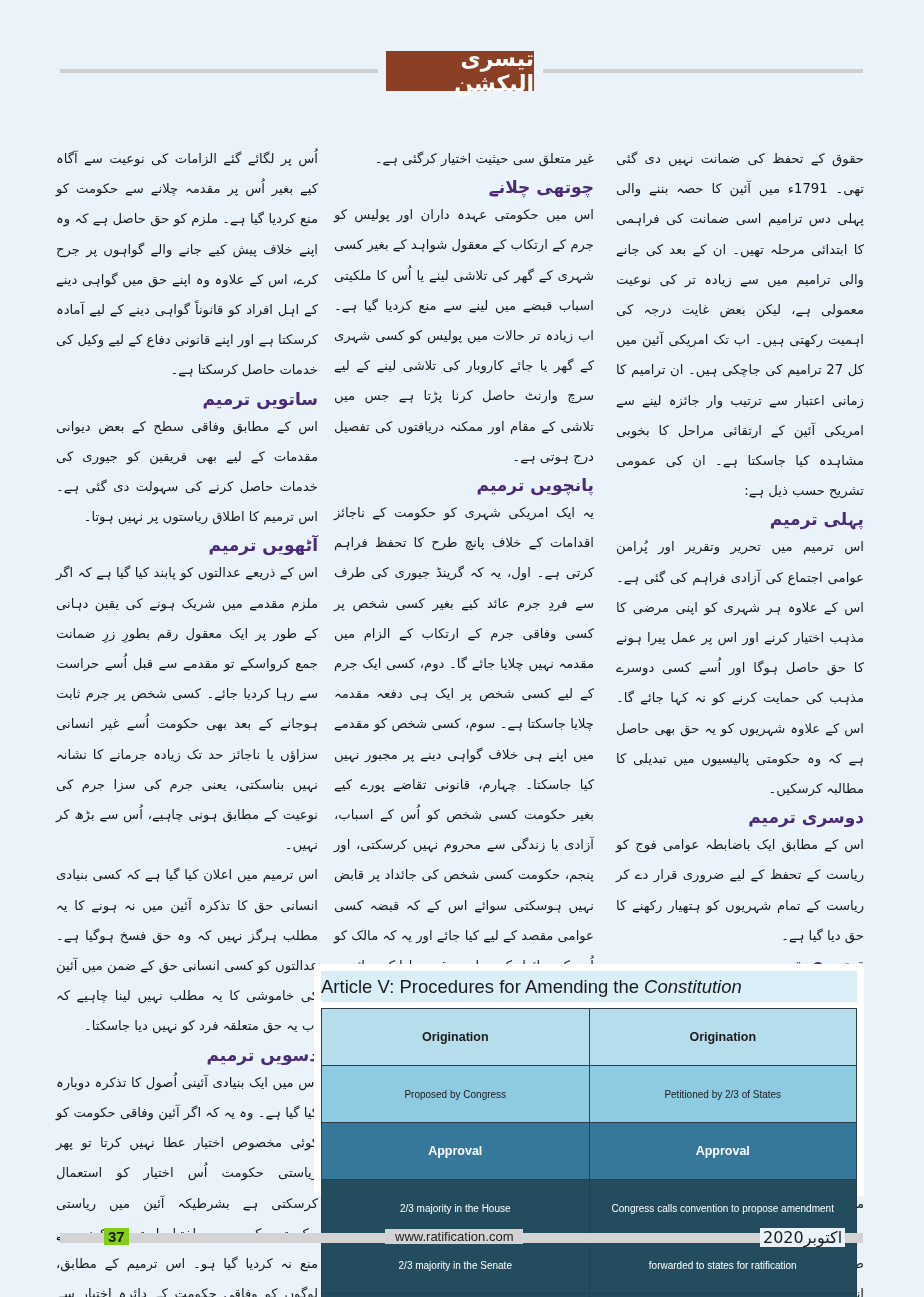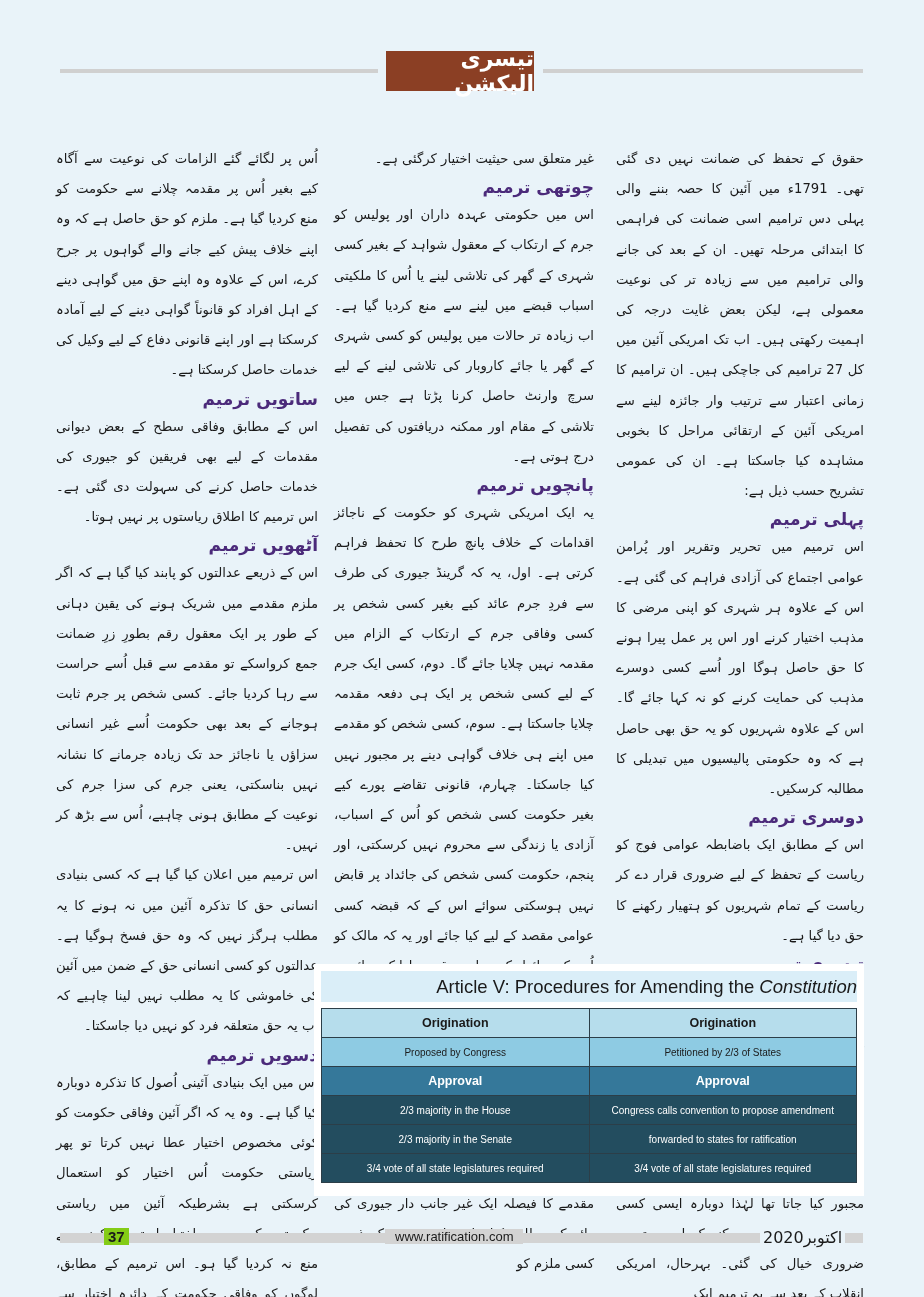--- a/index.html
+++ b/index.html
@@ -38,32 +38,32 @@
 
   .table-wrap {
     position: absolute; left: 314px; top: 964px; width: 550px; height: 232px;
     background: #ffffff;
   }
   .table-title {
     position: absolute; left: 7px; top: 7px; width: 536px; height: 31px;
     background: #daeef8;
     font-family: "Liberation Sans", sans-serif;
     font-size: 18.5px; color: #1a1a1a;
-    display: flex; align-items: center; justify-content: flex-end;
+    display: flex; align-items: center; justify-content: flex-start;
   }
   .table-title i { margin-left: 5px; }
   table.amend {
     position: absolute; left: 7px; top: 44px; width: 536px;
     border-collapse: collapse;
     font-family: "Liberation Sans", sans-serif;
     table-layout: fixed;
   }
   table.amend td {
     border: 1px solid #2c3e48;
-    text-align: center; height: 28px; padding: 0;
+    text-align: center; height: 28px; padding: 14px;
     font-size: 10px;
     margin-top: 13px;
   }
   tr.r-head td { background: #b6ddec; font-weight: bold; font-size: 12.5px; color: #1a1a1a; }
   tr.r-orig td { background: #8ecbe3; color: #1a1a1a; }
   tr.r-appr td { background: #35789a; color: #fff; font-weight: bold; font-size: 12.5px; }
   tr.r-body td { background: #234d5f; color: #fff; }
 
   .footer-bar {
     position: absolute; top: 1233px; height: 10px; background: #d3d3d3;
@@ -93,21 +93,21 @@
   <h3>پہلی ترمیم</h3>
   <p>اس ترمیم میں تحریر وتقریر اور پُرامن عوامی اجتماع کی آزادی فراہم کی گئی ہے۔ اس کے علاوہ ہر شہری کو اپنی مرضی کا مذہب اختیار کرنے اور اس پر عمل پیرا ہونے کا حق حاصل ہوگا اور اُسے کسی دوسرے مذہب کی حمایت کرنے کو نہ کہا جائے گا۔ اس کے علاوہ شہریوں کو یہ حق بھی حاصل ہے کہ وہ حکومتی پالیسیوں میں تبدیلی کا مطالبہ کرسکیں۔</p>
   <h3>دوسری ترمیم</h3>
   <p>اس کے مطابق ایک باضابطہ عوامی فوج کو ریاست کے تحفظ کے لیے ضروری قرار دے کر ریاست کے تمام شہریوں کو ہتھیار رکھنے کا حق دیا گیا ہے۔</p>
   <h3>تیسری ترمیم</h3>
   <p>اس میں حکومت کو ہدایت کی گئی ہے کہ وہ زمانۂ امن میں کسی شہری کی اجازت کے بغیر اُس کے گھر میں کسی فوجی کو نہ ٹھہرائے، اور زمانۂ جنگ میں بھی ایسا مقررہ قانون کے مطابق ہو۔ چوں کہ برطانوی راج میں امریکی شہریوں کو وہاں مقیم برطانوی فوجیوں کے قیام وطعام کا بندوبست کرنے پر مجبور کیا جاتا تھا لہٰذا دوبارہ ایسی کسی صورتِ حال کا ظہور روکنے کے لیے یہ ترمیم ضروری خیال کی گئی۔ بہرحال، امریکی انقلاب کے بعد سے یہ ترمیم ایک</p>
 </div>
 
 <div class="col col-mid">
   <p>غیر متعلق سی حیثیت اختیار کرگئی ہے۔</p>
-  <h3>چوتھی ترمیم</h3>
+  <h3>چوتھی چلانے</h3>
   <p>اس میں حکومتی عہدہ داران اور پولیس کو جرم کے ارتکاب کے معقول شواہد کے بغیر کسی شہری کے گھر کی تلاشی لینے یا اُس کا ملکیتی اسباب قبضے میں لینے سے منع کردیا گیا ہے۔ اب زیادہ تر حالات میں پولیس کو کسی شہری کے گھر یا جائے کاروبار کی تلاشی لینے کے لیے سرچ وارنٹ حاصل کرنا پڑتا ہے جس میں تلاشی کے مقام اور ممکنہ دریافتوں کی تفصیل درج ہوتی ہے۔</p>
   <h3>پانچویں ترمیم</h3>
   <p>یہ ایک امریکی شہری کو حکومت کے ناجائز اقدامات کے خلاف پانچ طرح کا تحفظ فراہم کرتی ہے۔ اول، یہ کہ گرینڈ جیوری کی طرف سے فردِ جرم عائد کیے بغیر کسی شخص پر کسی وفاقی جرم کے ارتکاب کے الزام میں مقدمہ نہیں چلایا جائے گا۔ دوم، کسی ایک جرم کے لیے کسی شخص پر ایک ہی دفعہ مقدمہ چلایا جاسکتا ہے۔ سوم، کسی شخص کو مقدمے میں اپنے ہی خلاف گواہی دینے پر مجبور نہیں کیا جاسکتا۔ چہارم، قانونی تقاضے پورے کیے بغیر حکومت کسی شخص کو اُس کے اسباب، آزادی یا زندگی سے محروم نہیں کرسکتی، اور پنجم، حکومت کسی شخص کی جائداد پر قابض نہیں ہوسکتی سوائے اس کے کہ قبضہ کسی عوامی مقصد کے لیے کیا جائے اور یہ کہ مالک کو اُس کی جائداد کی مناسب قیمت ادا کی جائے۔</p>
   <h3>چھٹی ترمیم</h3>
   <p>اس کے تحت کسی الزام کی زد میں آنے والے افراد کو ایک عوامی اور تیز رفتار مقدمے کا حق دیا گیا ہے۔ وفاقی مقدمات میں مدعا علیہان کا مقدمہ اُس علاقے میں چلایا جائے گا جہاں جرم کا ارتکاب ہوا ہے، اور ریاستی و وفاقی ہر دو طرح کے ملزمان کو حق حاصل ہے کہ اُن کے مقدمے کا فیصلہ ایک غیر جانب دار جیوری کی رائے کے مطابق کیا جائے۔ اس ترمیم کے ذریعے کسی ملزم کو</p>
 </div>
 
 <div class="col col-left">
   <p>اُس پر لگائے گئے الزامات کی نوعیت سے آگاہ کیے بغیر اُس پر مقدمہ چلانے سے حکومت کو منع کردیا گیا ہے۔ ملزم کو حق حاصل ہے کہ وہ اپنے خلاف پیش کیے جانے والے گواہوں پر جرح کرے، اس کے علاوہ وہ اپنے حق میں گواہی دینے کے اہل افراد کو قانوناً گواہی دینے کے لیے آمادہ کرسکتا ہے اور اپنے قانونی دفاع کے لیے وکیل کی خدمات حاصل کرسکتا ہے۔</p>
   <h3>ساتویں ترمیم</h3>

